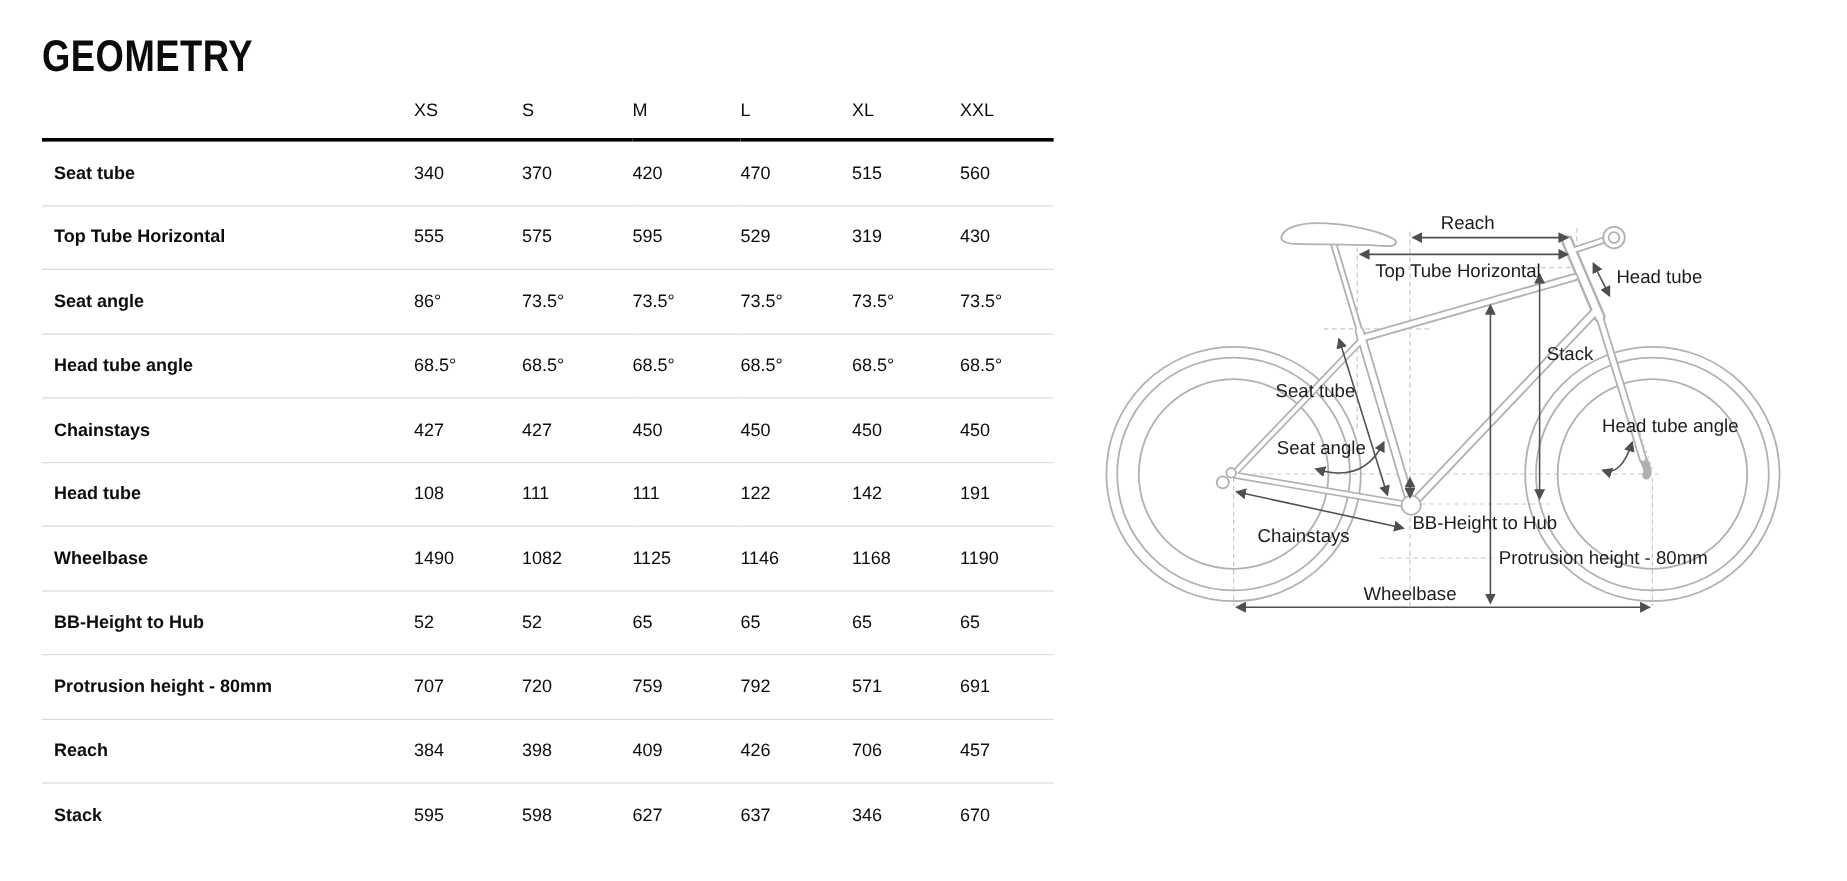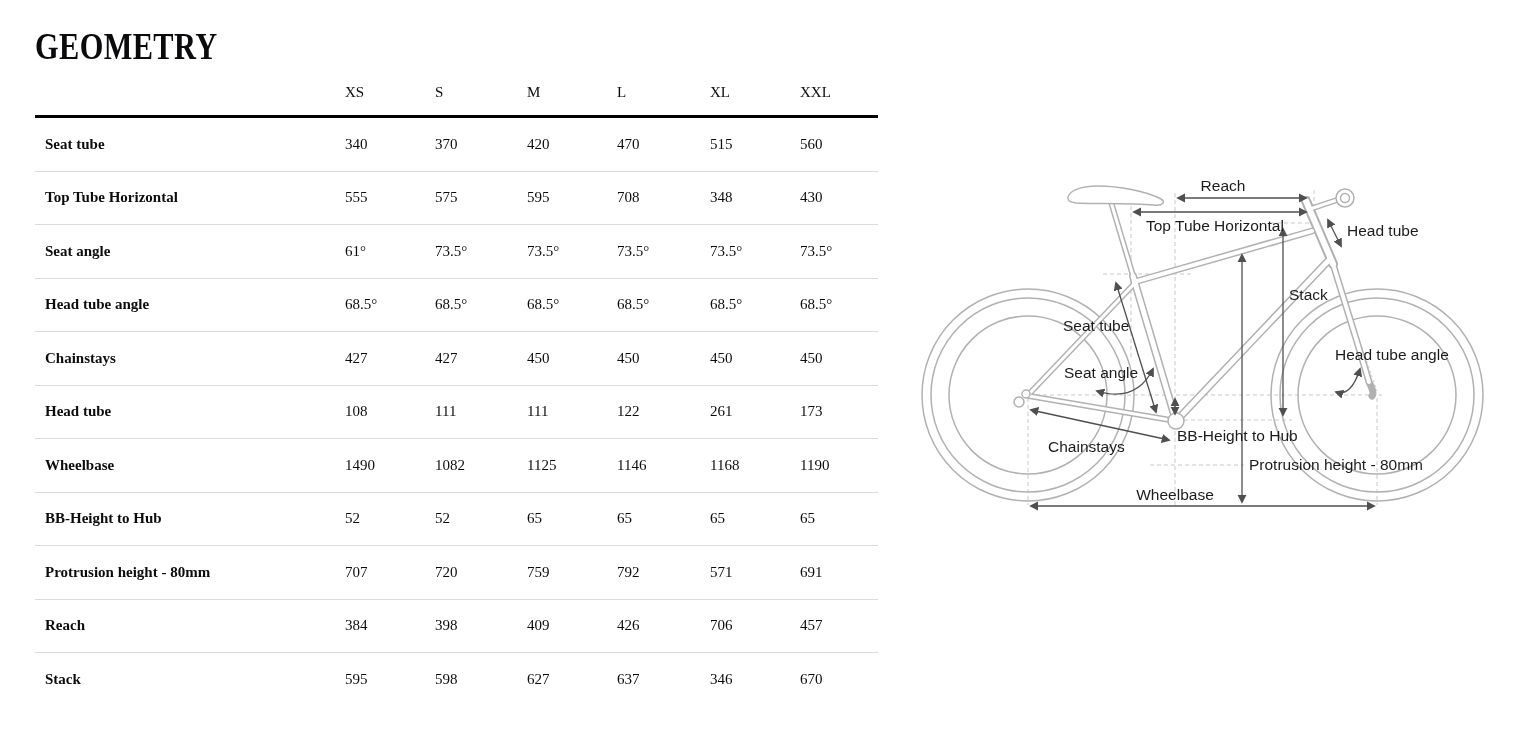--- a/index.html
+++ b/index.html
@@ -1,21 +1,21 @@
 <!DOCTYPE html>
 <html><head>
 <meta charset="utf-8">
 <style>
   html,body{margin:0;padding:0;}
   body{
     width:1539px;height:734px;position:relative;overflow:hidden;
     background:#ffffff;color:#111;
     font-family:"Liberation Sans", sans-serif;
   }
-  .table-wrap{position:absolute;left:35px;top:26px;width:843px;font-family:Liberation Serif, serif;}
+  .table-wrap{position:absolute;left:35px;top:26px;width:843px;}
   h1.page-title{
     margin:0;font-size:37px;font-weight:700;color:#0b0b0e;line-height:42px;
     transform:scaleX(0.82);transform-origin:0 50%;letter-spacing:0.5px;white-space:nowrap;
   }
   table.geo{border-collapse:collapse;table-layout:fixed;width:843px;margin-top:16px;}
   table.geo th{
     font-weight:400;font-size:15px;text-align:left;vertical-align:bottom;
     padding:0 0 14px 0;border-bottom:3px solid #000;color:#0c0c0c;
   }
   table.geo th.rowlabel{padding-left:10px;}
@@ -64,27 +64,27 @@
           <td>420</td>
           <td>470</td>
           <td>515</td>
           <td>560</td>
         </tr>
         <tr>
           <td class="rowlabel">Top Tube Horizontal</td>
           <td>555</td>
           <td>575</td>
           <td>595</td>
-          <td>708</td>
-          <td>348</td>
+          <td>529</td>
+          <td>319</td>
           <td>430</td>
         </tr>
         <tr>
           <td class="rowlabel">Seat angle</td>
-          <td>61°</td>
+          <td>86°</td>
           <td>73.5°</td>
           <td>73.5°</td>
           <td>73.5°</td>
           <td>73.5°</td>
           <td>73.5°</td>
         </tr>
         <tr>
           <td class="rowlabel">Head tube angle</td>
           <td>68.5°</td>
           <td>68.5°</td>
@@ -101,22 +101,22 @@
           <td>450</td>
           <td>450</td>
           <td>450</td>
         </tr>
         <tr>
           <td class="rowlabel">Head tube</td>
           <td>108</td>
           <td>111</td>
           <td>111</td>
           <td>122</td>
-          <td>261</td>
-          <td>173</td>
+          <td>142</td>
+          <td>191</td>
         </tr>
         <tr>
           <td class="rowlabel">Wheelbase</td>
           <td>1490</td>
           <td>1082</td>
           <td>1125</td>
           <td>1146</td>
           <td>1168</td>
           <td>1190</td>
         </tr>

